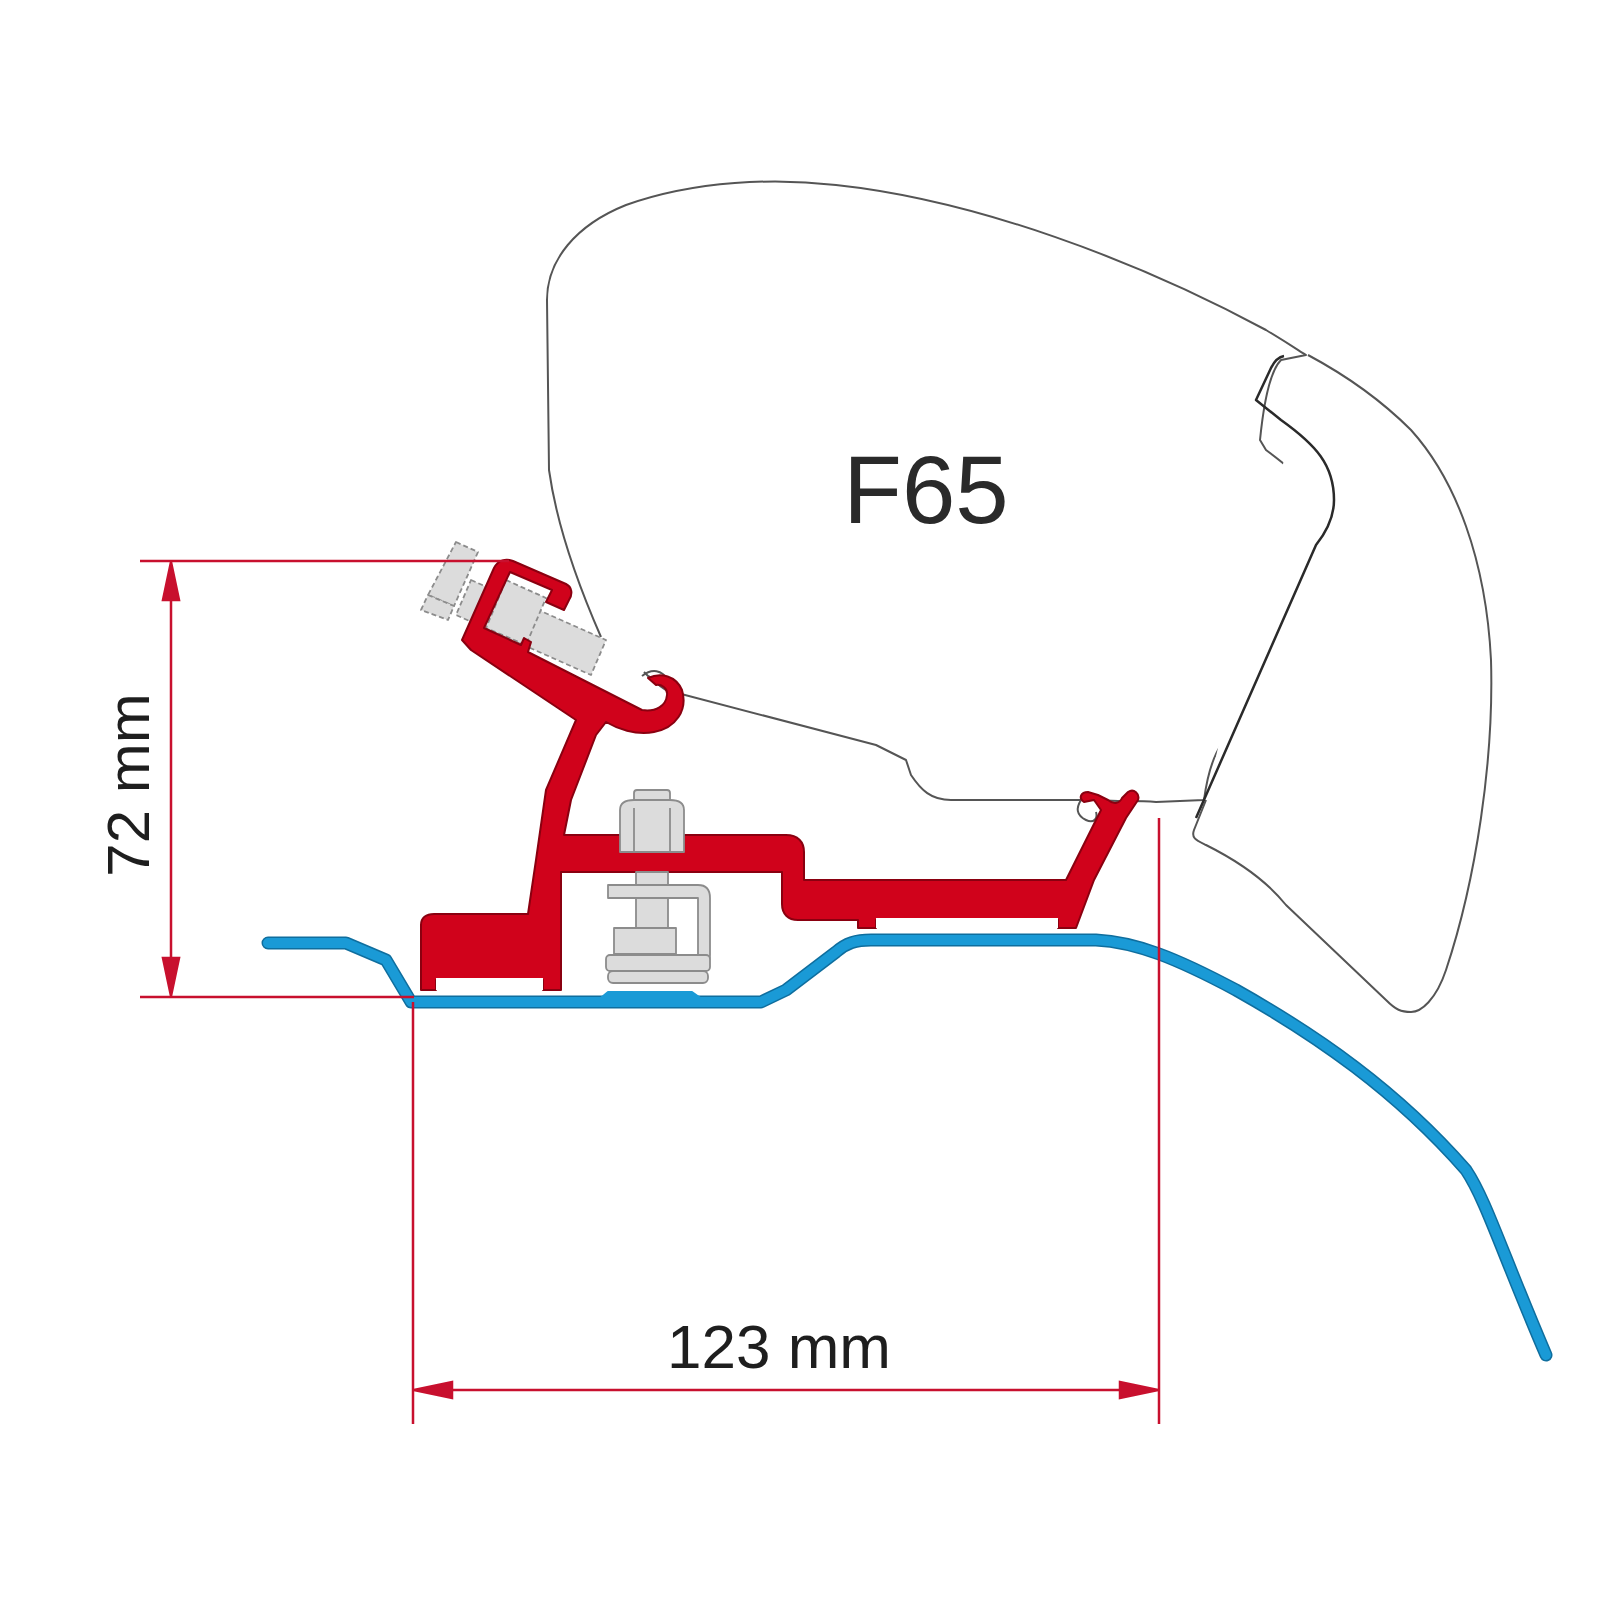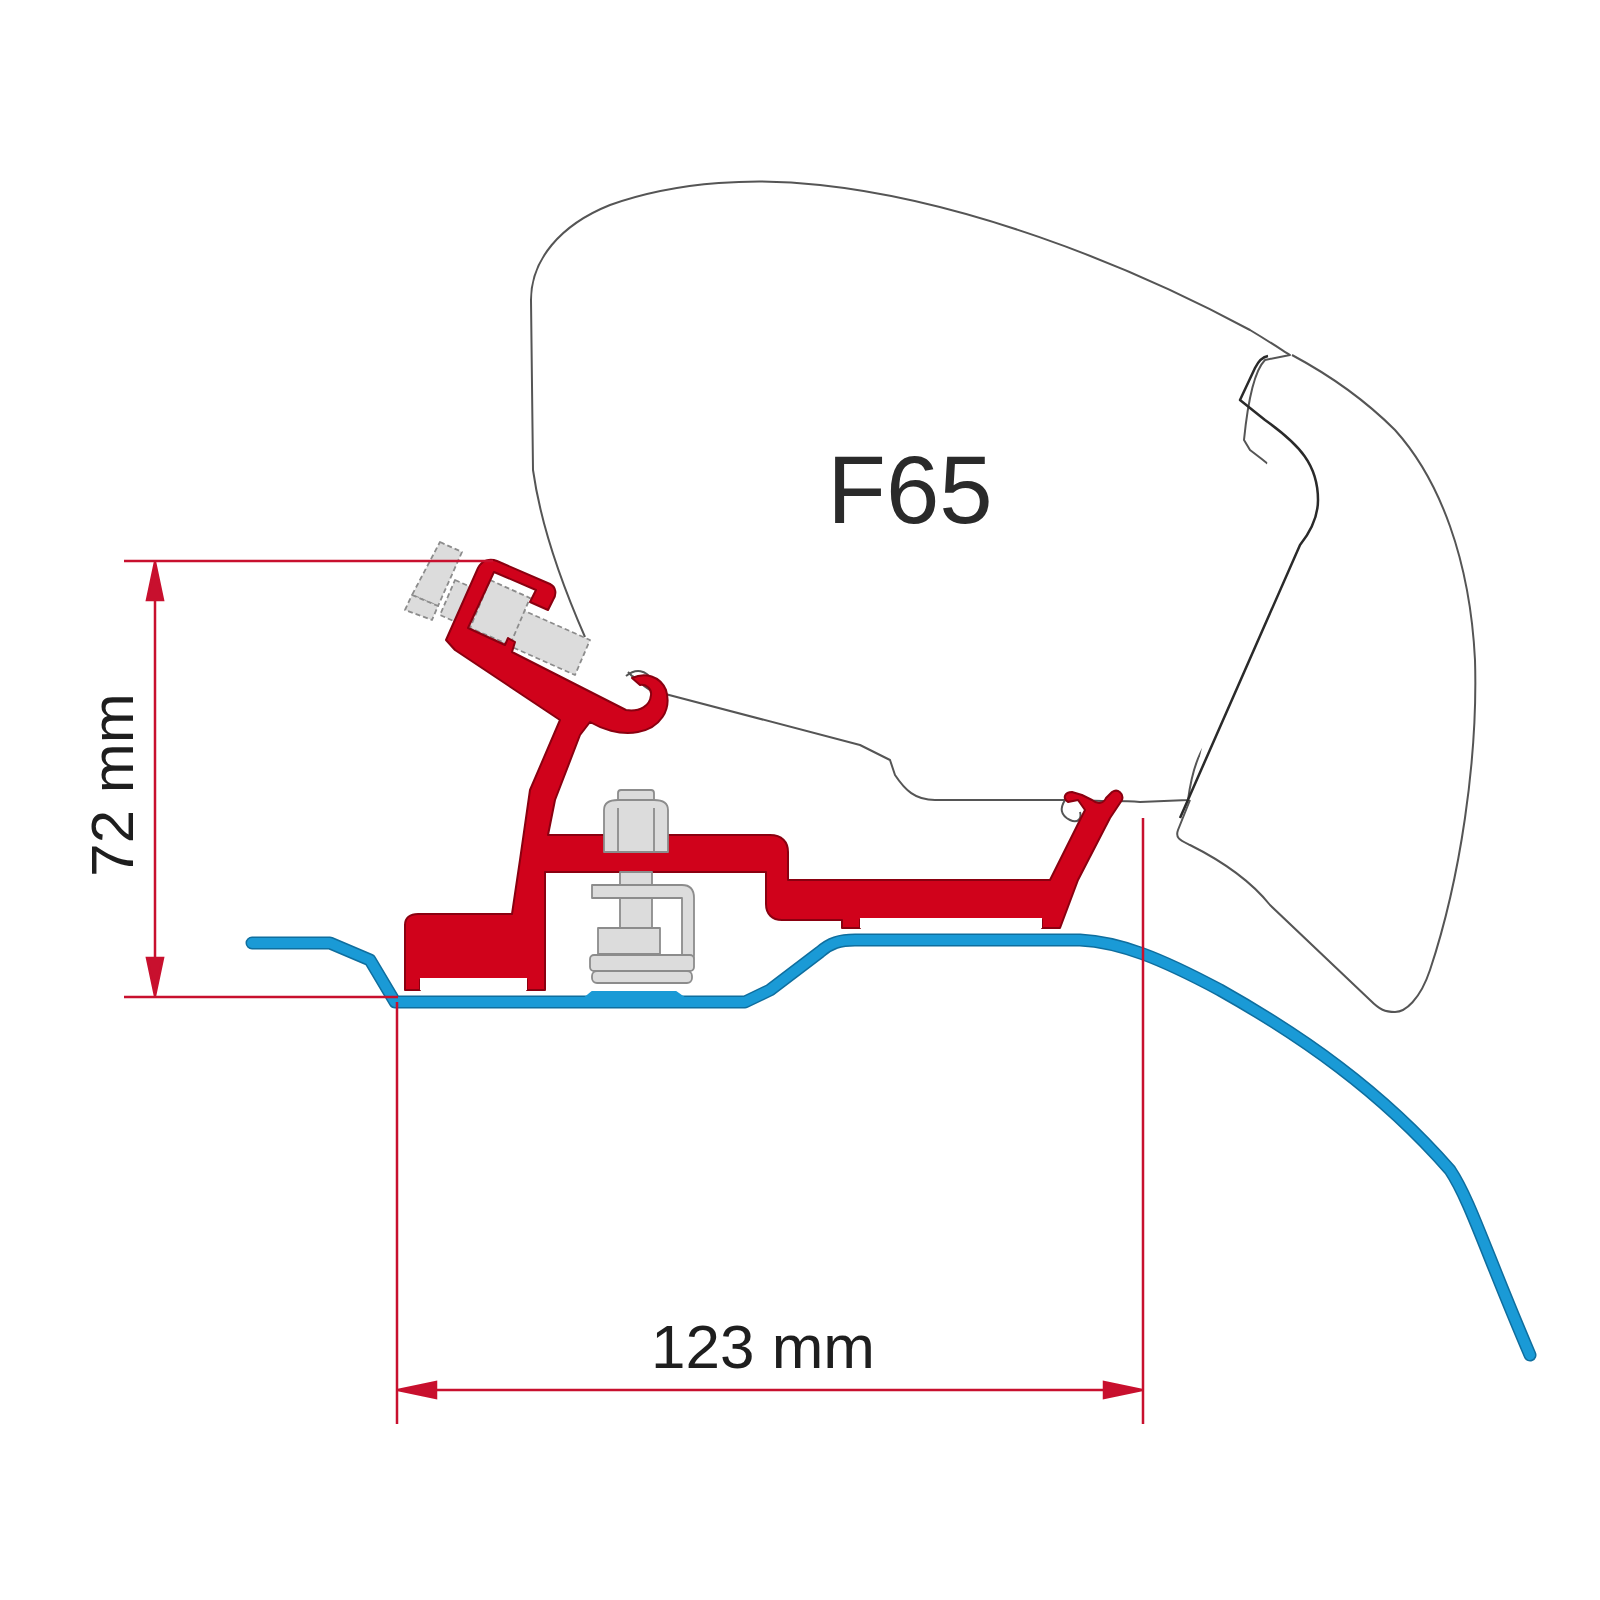--- a/index.html
+++ b/index.html
@@ -1,17 +1,17 @@
 <!DOCTYPE html>
 <html><head>
   <meta charset="utf-8">
   <style>
     html, body { margin: 0; padding: 0; background: #ffffff; }
     body { width: 1600px; height: 1600px; overflow: hidden; position: relative; }
-    .canvas { position: absolute; left: 0; top: 0; width: 1336px; height: 1600px; }
+    .canvas { position: absolute; left: 0; top: 0; width: 1336px; height: 1600px; padding-left: 16px; }
     svg { display: block; }
     .dim-text { font-family: "Liberation Sans", sans-serif; fill: #1e1e1e; }
     .awning-label { font-family: "Liberation Sans", sans-serif; fill: #2a2a2a; }
   </style>
 </head>
 <body>
 
 <div class="canvas">
 <svg width="1600" height="1600" viewBox="0 0 1600 1600" xmlns="http://www.w3.org/2000/svg">
 

